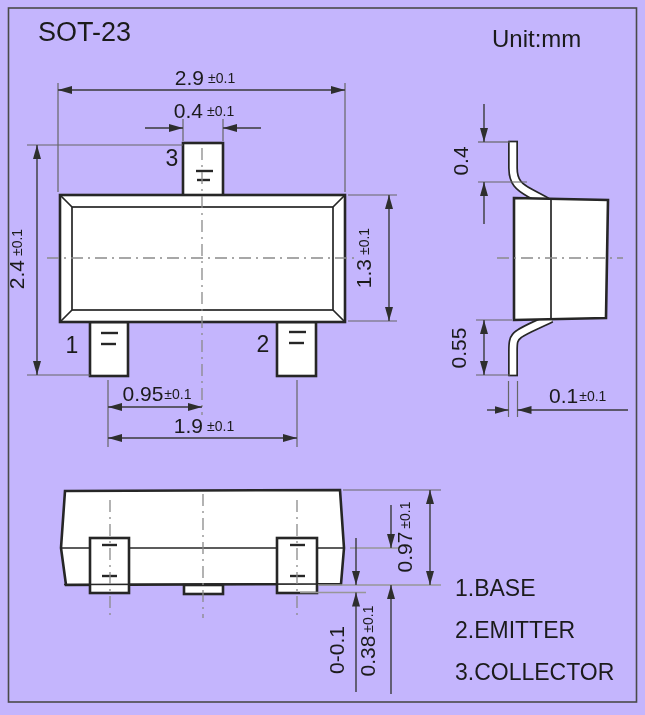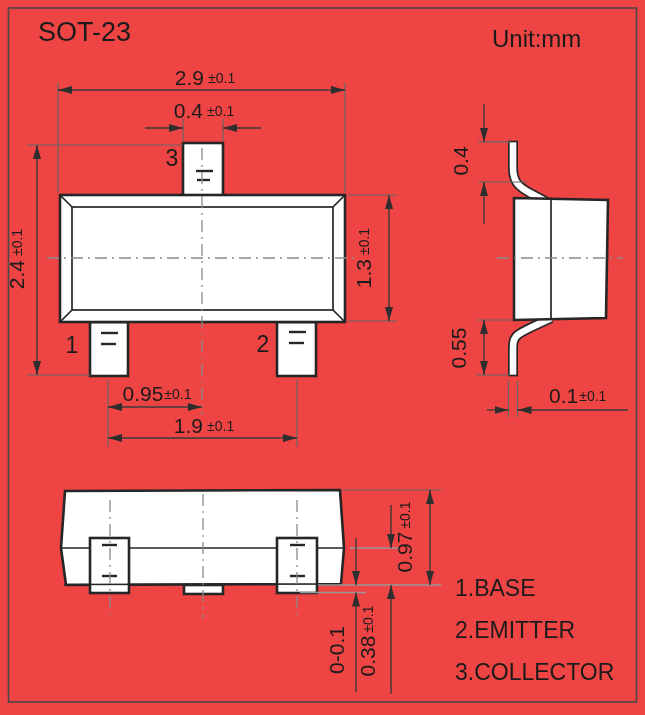--- a/index.html
+++ b/index.html
@@ -1,16 +1,16 @@
 <!DOCTYPE html>
 <html><head>
 <meta charset="utf-8">
 <style>
   html,body{margin:0;padding:0;background:#fff;}
-  .page{position:relative;width:645px;height:715px;background:#ef4444;overflow:hidden;}
+  .page{position:relative;width:645px;height:715px;background:#c4b5fd;overflow:hidden;}
   svg{display:block;}
   text{fill:#1b1b1b;font-family:"Liberation Sans","DejaVu Sans",sans-serif;}
   .title-txt{font-size:27px;}
   .unit-txt{font-size:24px;}
   .dimtxt{font-size:21px;}
   .tol{font-size:14px;}
   .pinlbl{font-size:23px;}
   .legend-txt{font-size:23px;}
   .obj-fill{stroke:#262626;stroke-width:2.6;fill:#ffffff;stroke-linejoin:miter;}
   .obj-thin{stroke:#262626;stroke-width:1.7;fill:none;}

